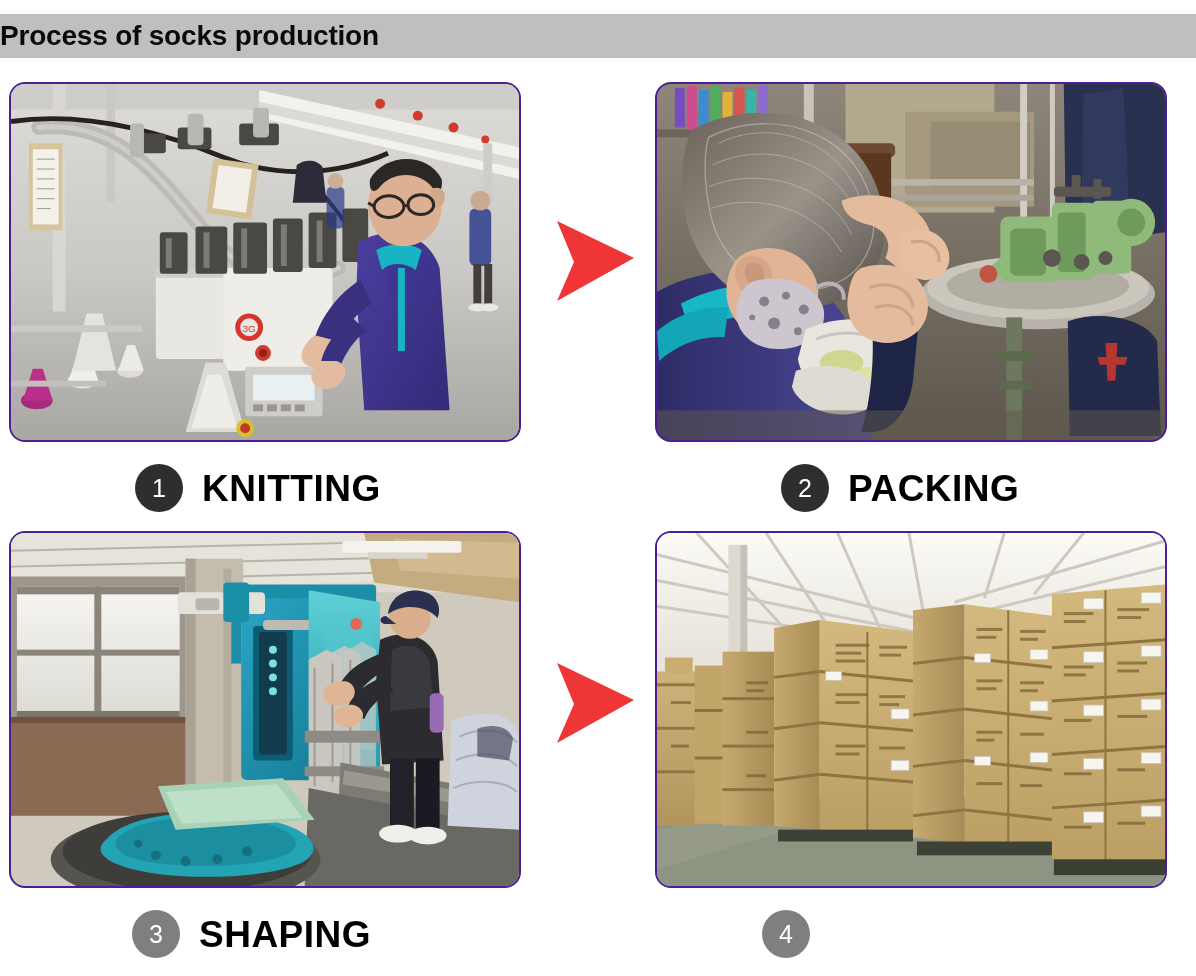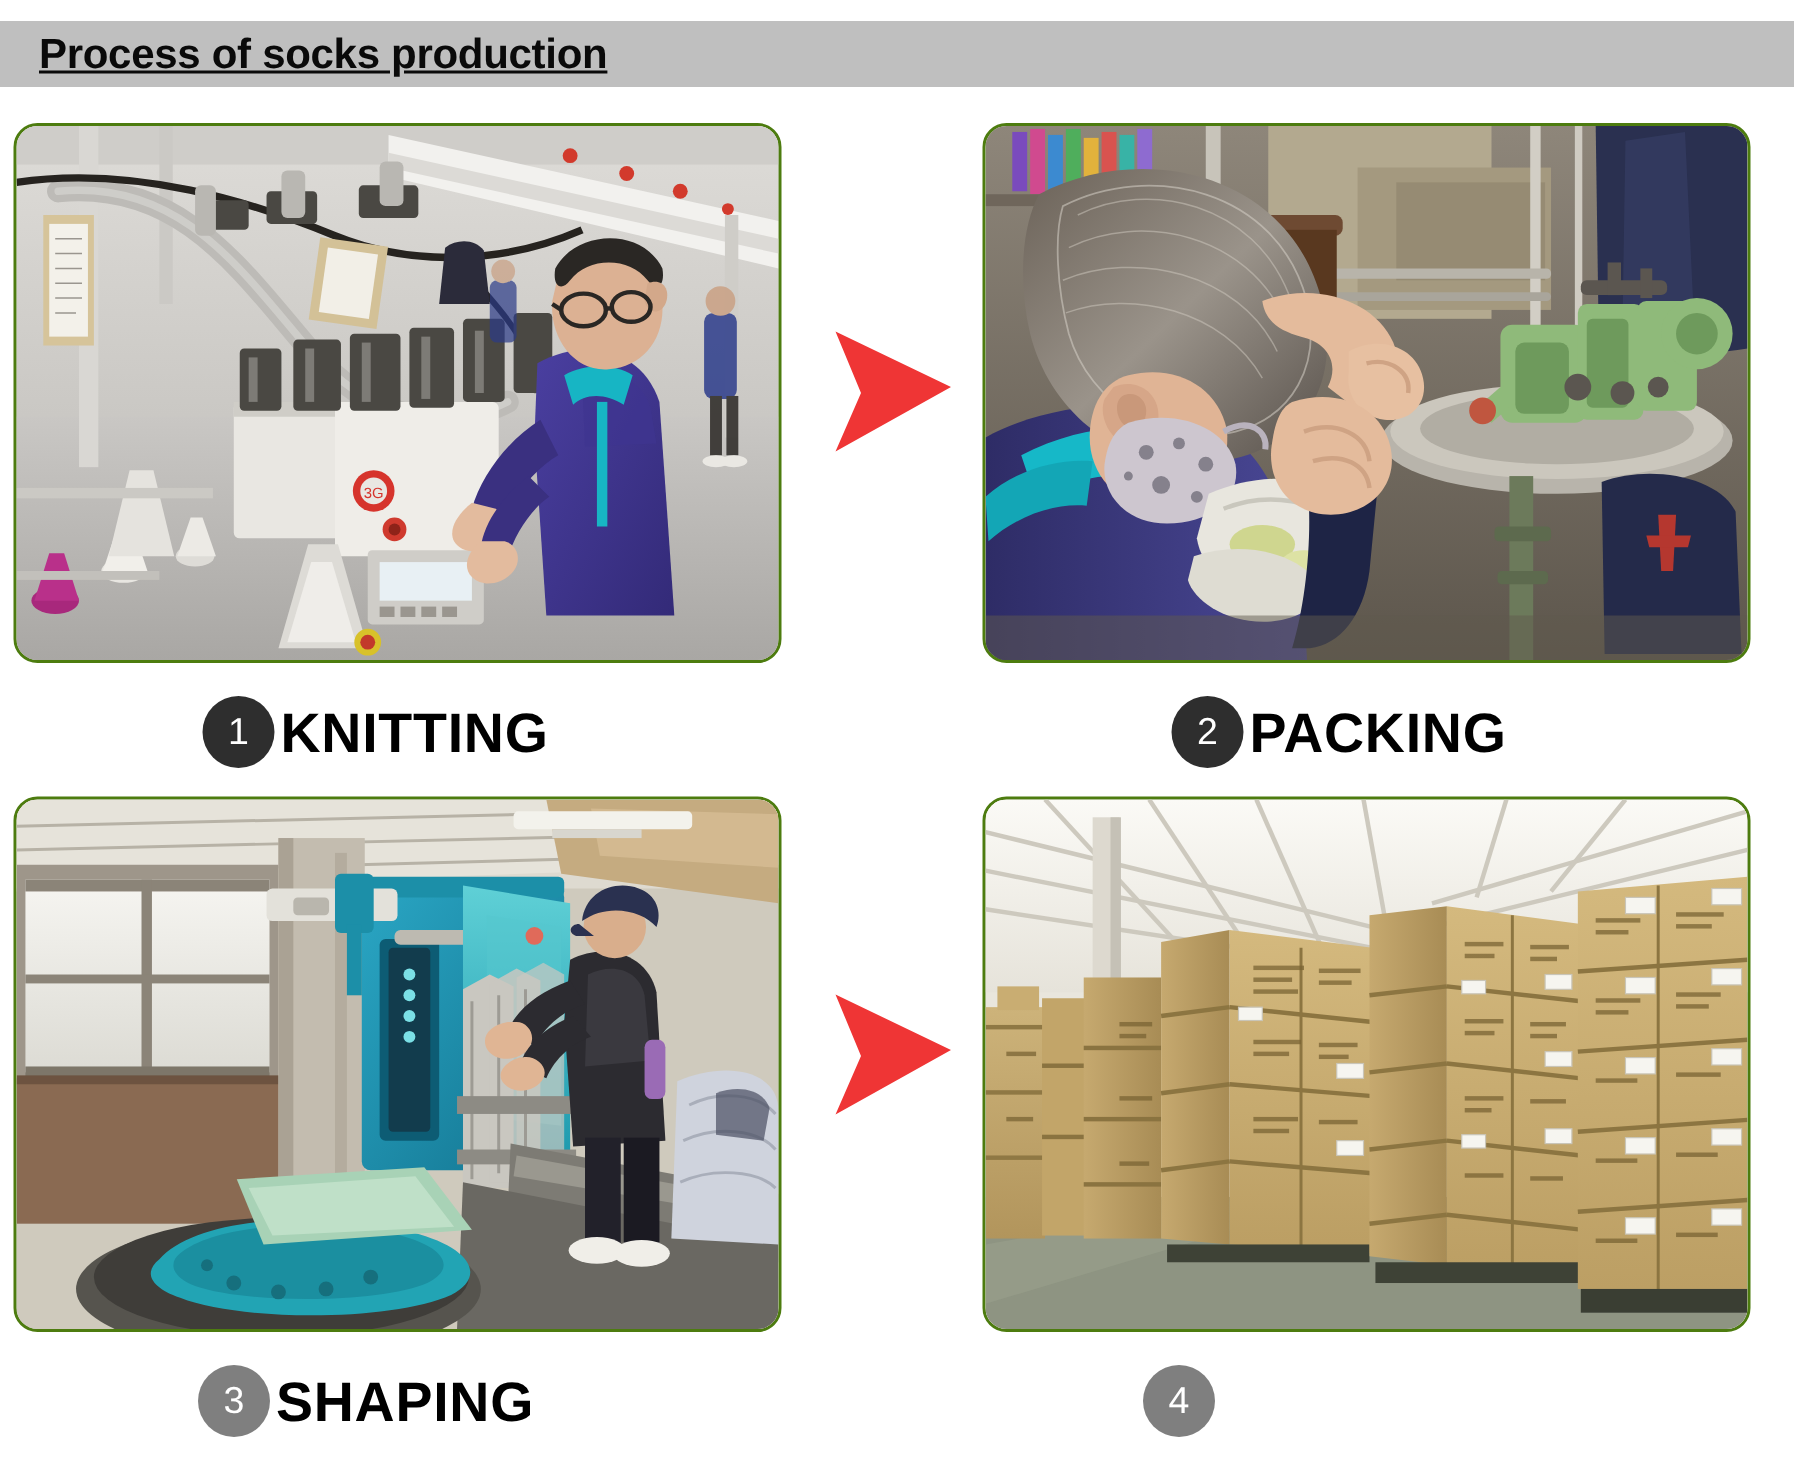--- a/index.html
+++ b/index.html
@@ -24,37 +24,35 @@
     position: absolute;
     left: 0;
     top: 14px;
     width: 1196px;
     height: 44px;
     background: #bfbfbf;
     display: flex;
     align-items: center;
   }
   .header-title {
-    margin-left: 26px;
     font-size: 28px;
     font-weight: bold;
     color: #0a0a0a;
     letter-spacing: -0.2px;
     line-height: 1;
     white-space: nowrap;
-    text-decoration: underline;
   }
 
   
   .card {
     position: absolute;
-    border: 2px solid #4d7c0f;
+    border: 2px solid #4c1d95;
     border-radius: 16px;
     overflow: hidden;
-    background: #e5e5e5;
+    background: #1d4ed8;
   }
   .card .photo {
     position: absolute;
     inset: 0;
     overflow: hidden;
   }
 
   
   .arrow {
     position: absolute;
@@ -76,21 +74,21 @@
     justify-content: center;
     color: #ffffff;
     font-size: 25px;
     font-weight: normal;
     line-height: 1;
     flex: 0 0 auto;
   }
   .step-badge.dark { background: #2e2e2e; }
   .step-badge.gray { background: #7f7f7f; }
   .step-text {
-    margin-left: 4px;
+    margin-left: 19px;
     font-size: 37px;
     font-weight: bold;
     color: #000000;
     letter-spacing: 0.5px;
     line-height: 1;
     white-space: nowrap;
     text-align: center;
   }
   .sv { position: absolute; inset: 0; width: 100%; height: 100%; display: block; }
 </style>

